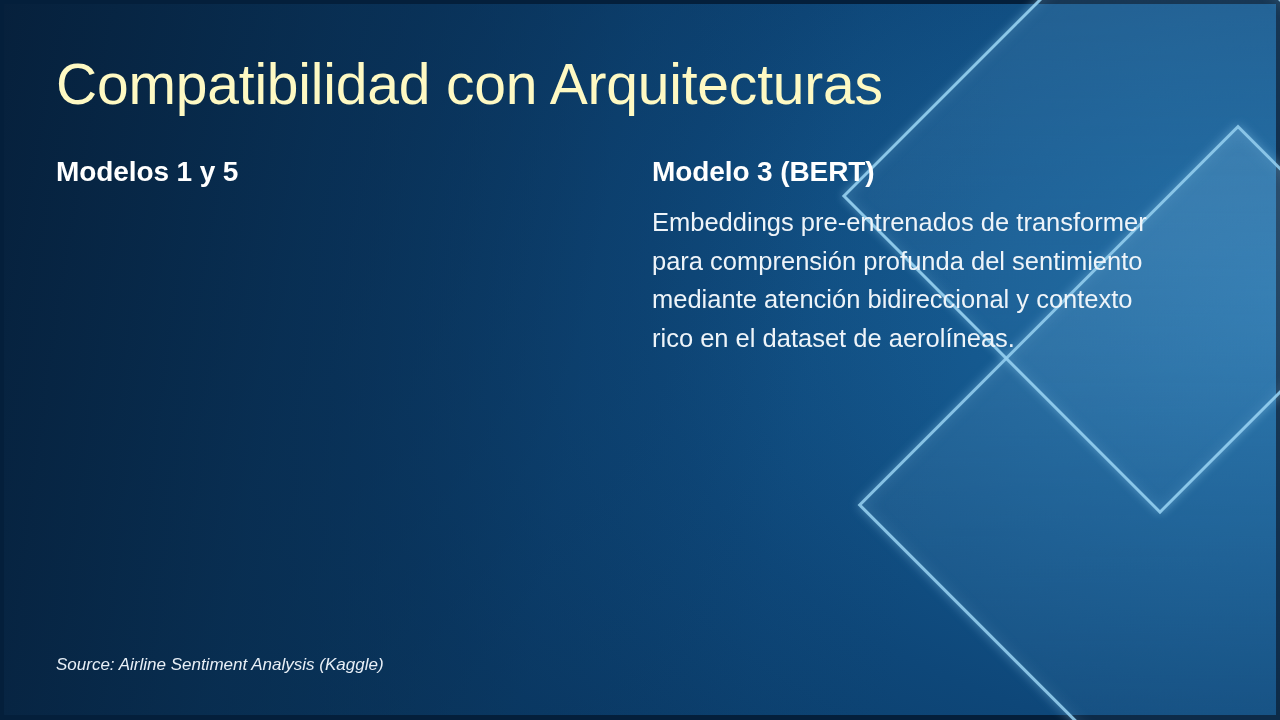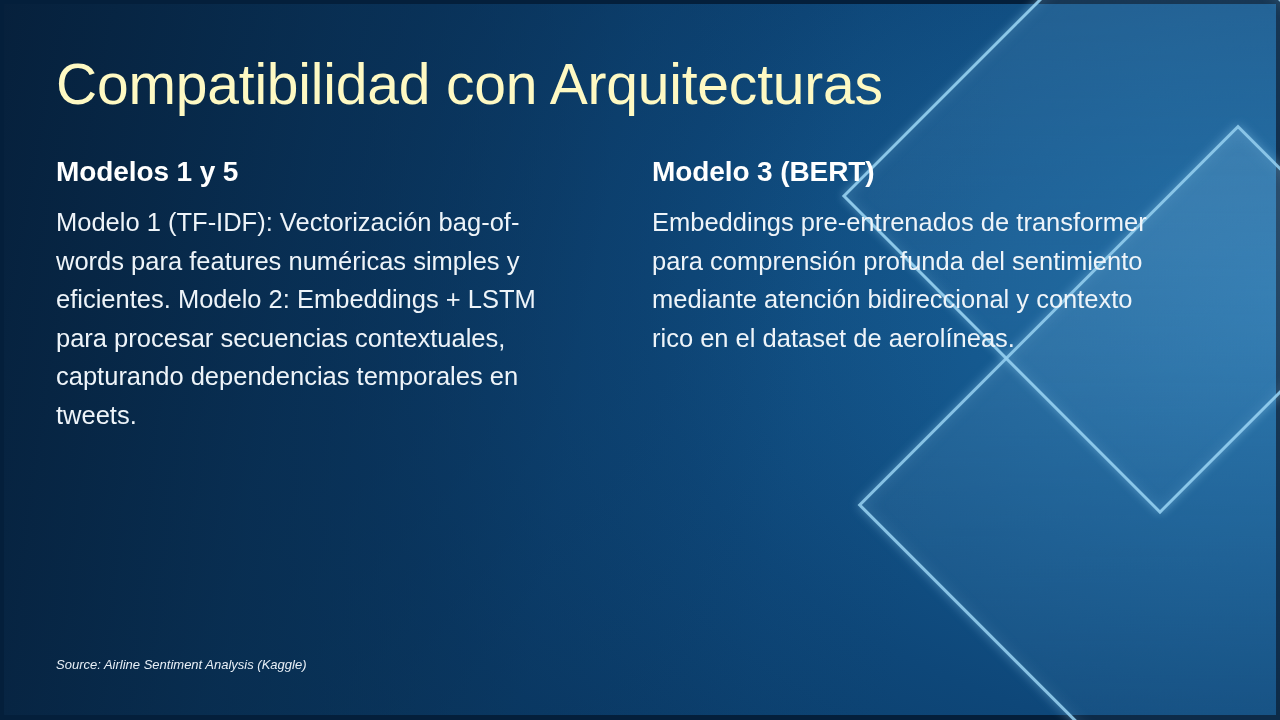--- a/index.html
+++ b/index.html
@@ -138,21 +138,21 @@
     font-weight: 300;
     margin: 0;
   }
   .col-right .col-body { width: 518px; }
 
   .source-note {
     position: absolute;
     left: 56px;
     top: 654px;
     color: #e8eff6;
-    font-size: 13px;
+    font-size: 17px;
     line-height: 22px;
     font-style: italic;
     font-weight: 400;
   }
 </style>
 </head>
 <body>
 
 <div id="slide">
 
@@ -164,21 +164,20 @@
     <div class="diamond diamond-a"></div>
     <div class="diamond diamond-b"></div>
   </div>
 
   <div class="content">
 
     <div class="slide-title">Compatibilidad con Arquitecturas</div>
 
     <div class="col col-left">
       <div class="col-heading">Modelos 1 y 5</div>
-      <div class="col-body">Modelo 1 (TF-IDF): Vectorización bag-of-words para features numéricas simples y eficientes. Modelo 2: Embeddings + LSTM para procesar secuencias contextuales, capturando dependencias temporales en tweets.</div>
     </div>
 
     <div class="col col-right">
       <div class="col-heading">Modelo 3 (BERT)</div>
       <div class="col-body">Embeddings pre-entrenados de transformer para comprensión profunda del sentimiento mediante atención bidireccional y contexto rico en el dataset de aerolíneas.</div>
     </div>
 
     <div class="source-note">Source: Airline Sentiment Analysis (Kaggle)</div>
 
   </div>

